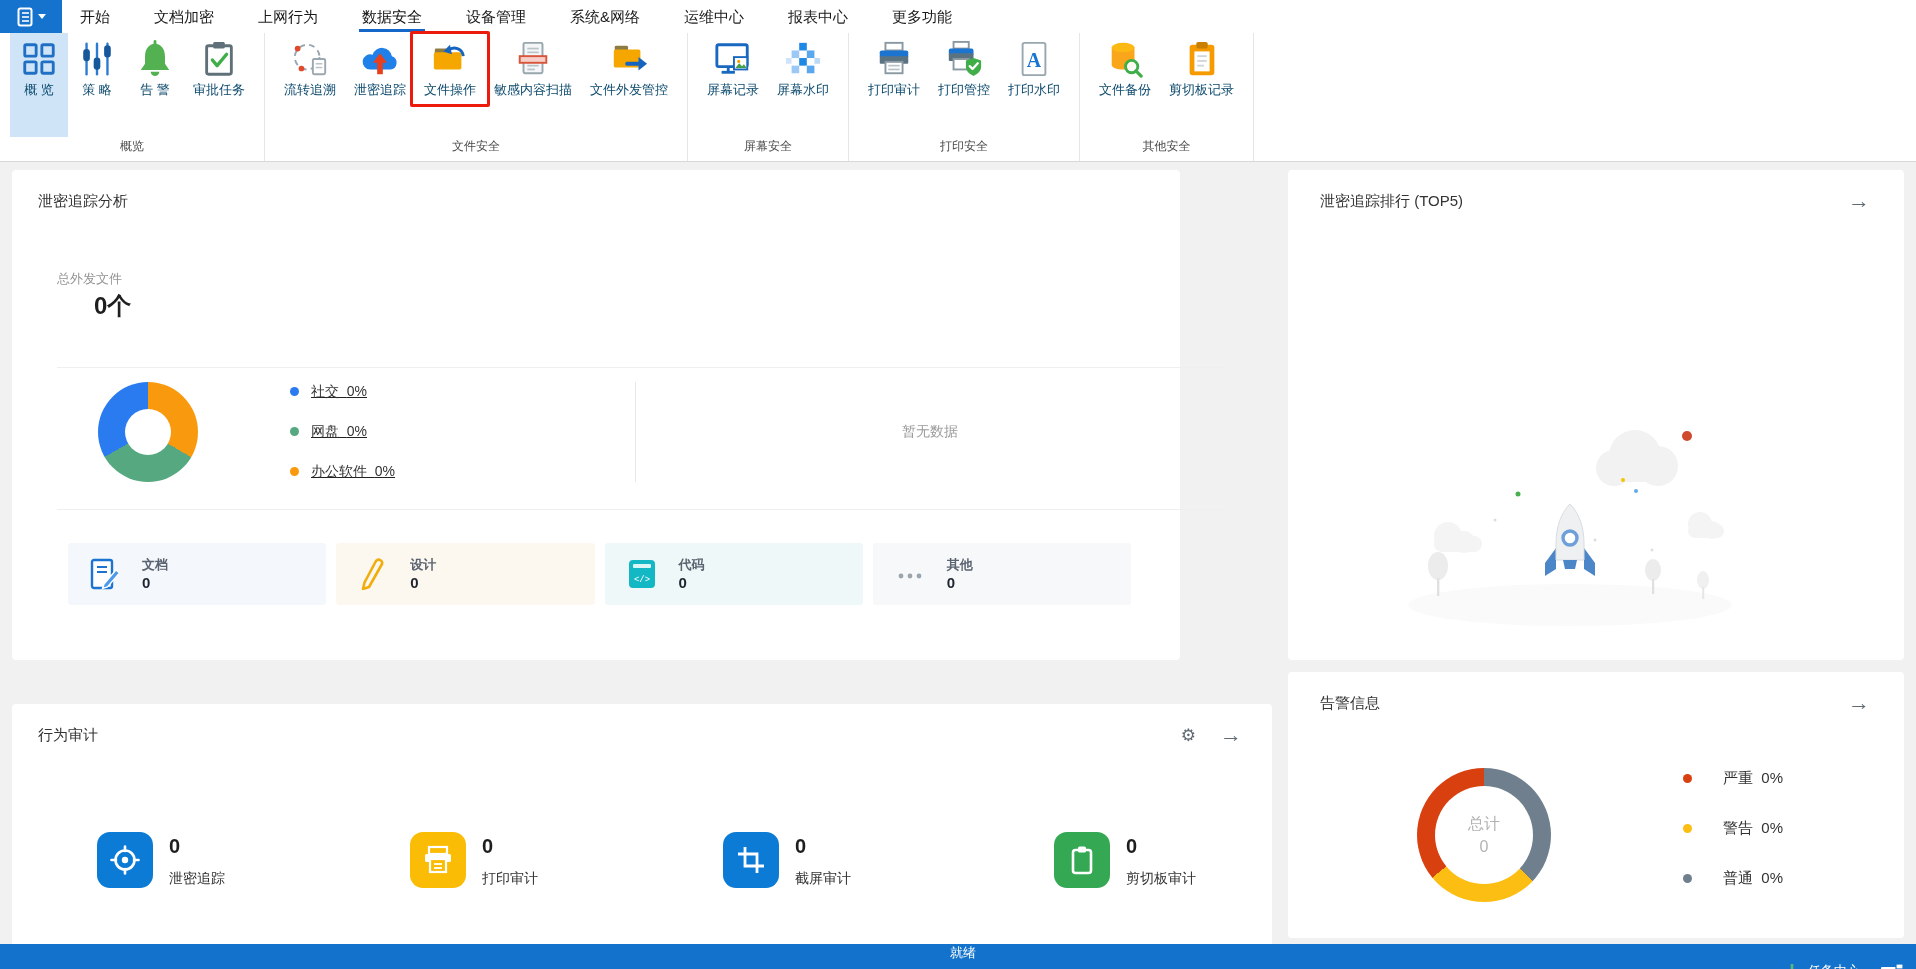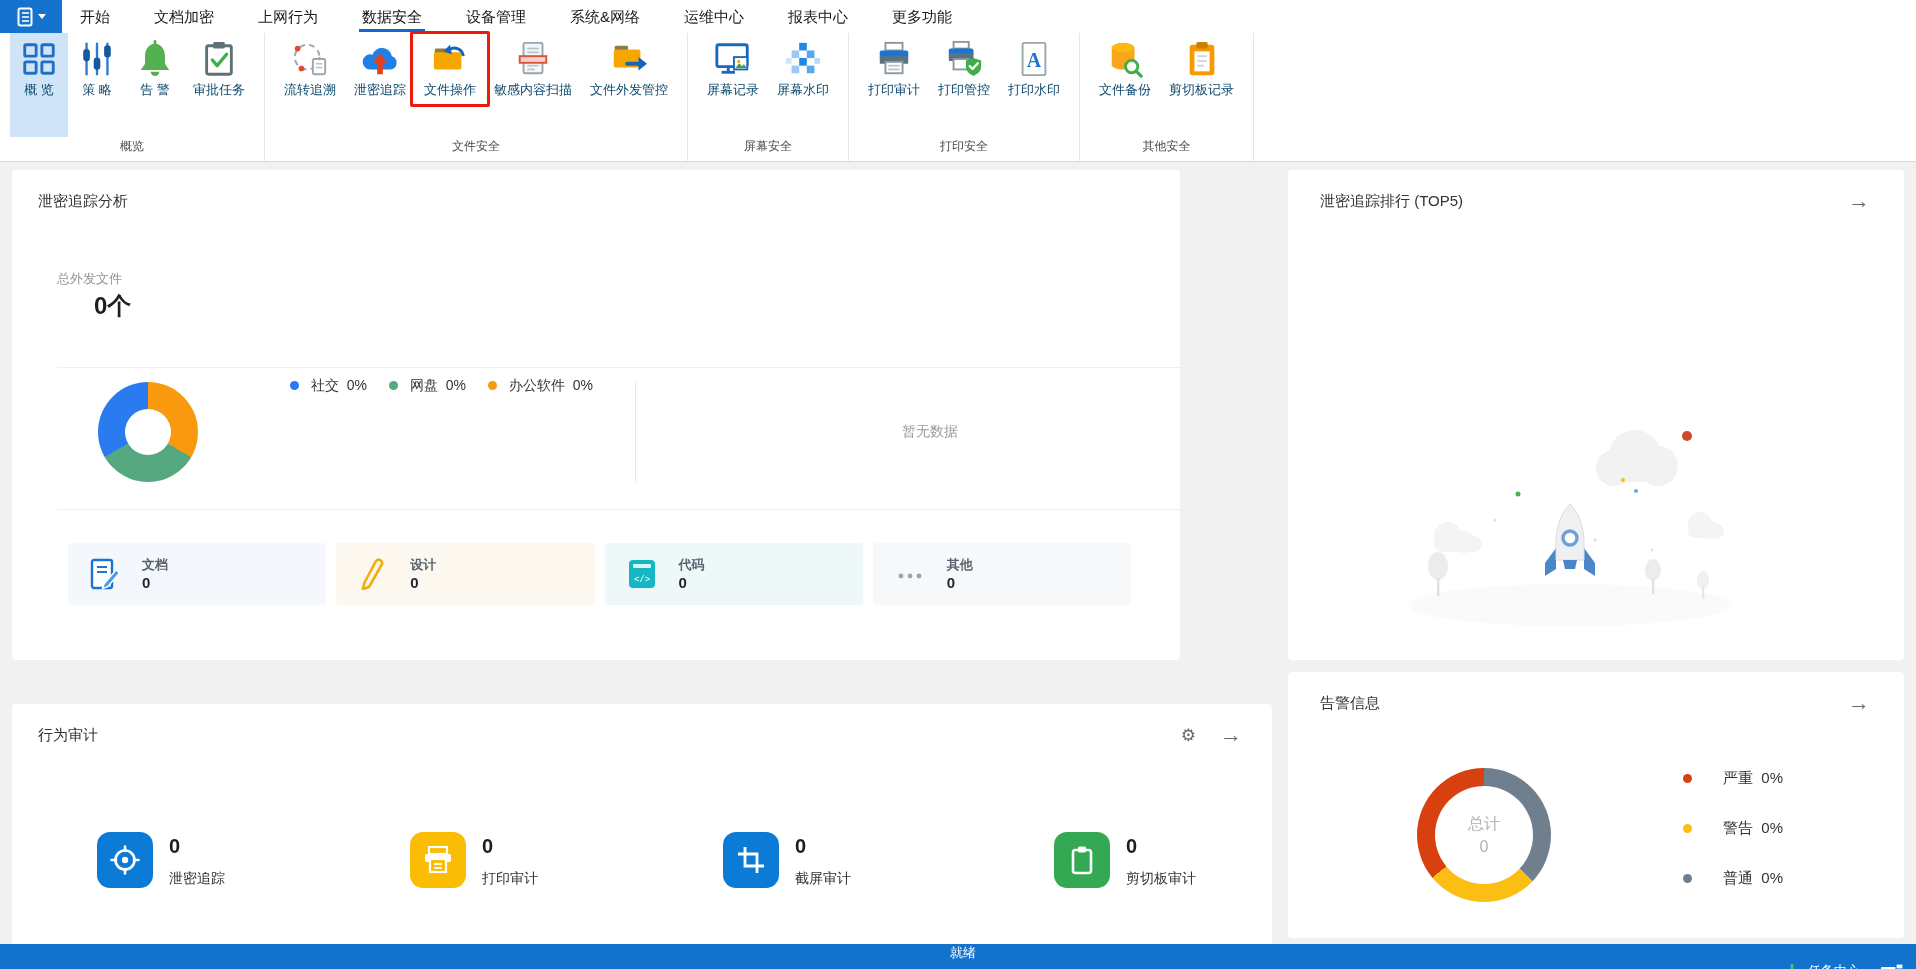--- a/index.html
+++ b/index.html
@@ -37,21 +37,21 @@
   .gear-ic{position:absolute;font-size:17px;color:#5f6a72;line-height:20px;cursor:pointer;}
 
   
   .sub-label{position:absolute;left:45px;top:100px;font-size:13px;color:#949494;}
   .big-val{position:absolute;left:45px;top:120px;font-size:24px;font-weight:bold;color:#1e1e1e;margin-left:37px;}
   .hr1{position:absolute;left:45px;width:1168px;top:197px;border-top:1px solid #efefef;}
   .hr2{position:absolute;left:45px;width:1168px;top:339px;border-top:1px solid #efefef;}
   .donut1{position:absolute;left:86px;top:212px;width:100px;height:100px;border-radius:50%;
     background:conic-gradient(#f9990e 0 33.4%, #55a87f 0 66.7%, #2a7af0 0);}
   .donut1::after{content:"";position:absolute;left:27px;top:27px;width:46px;height:46px;border-radius:50%;background:#fff;}
-  .legend1{position:absolute;left:278px;top:206px;display:flex;flex-direction:row;gap:22px;}
+  .legend1{position:absolute;left:278px;top:212px;display:flex;flex-direction:column;gap:22px;text-decoration:underline;}
   .lrow{display:flex;align-items:center;gap:12px;font-size:14px;color:#333;line-height:18px;}
   .dot{width:9px;height:9px;border-radius:50%;flex:none;}
   .vdiv{position:absolute;left:623px;top:212px;height:100px;border-left:1px solid #e8e8e8;}
   .empty-txt{position:absolute;left:623px;width:590px;top:253px;text-align:center;font-size:14px;color:#9b9b9b;}
   .cards{position:absolute;left:56px;top:373px;right:49px;display:flex;gap:10px;}
   .card{width:275px;height:62px;border-radius:3px;display:flex;align-items:center;padding-left:22px;box-sizing:border-box;gap:22px;}
   .card .ctxt .clbl{font-size:13px;color:#5a6470;line-height:17px;font-weight:bold;}
   .card .ctxt .cval{font-size:15px;font-weight:bold;color:#1e2430;line-height:19px;}
 
   

